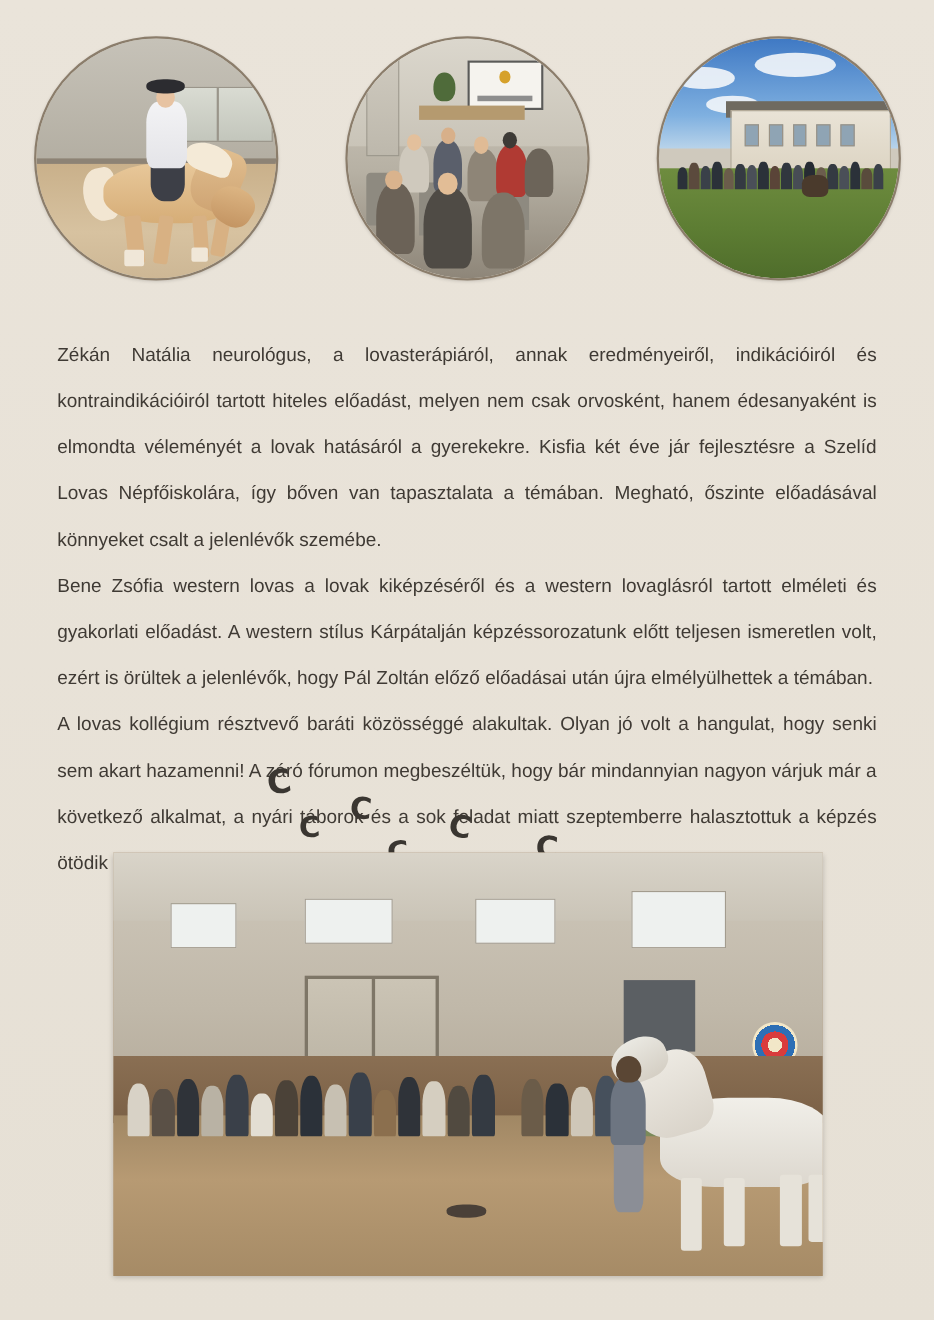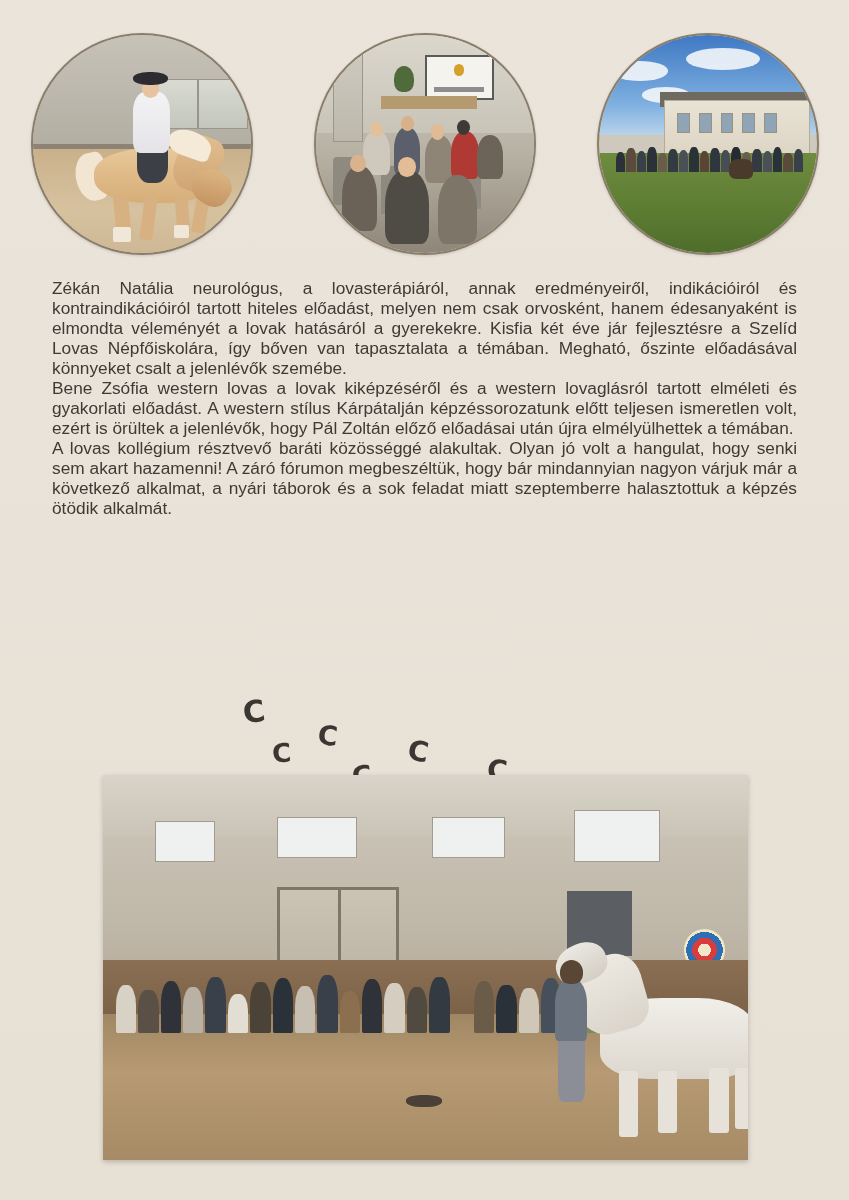--- a/index.html
+++ b/index.html
@@ -182,24 +182,24 @@
     position:absolute; left:8%; right:6%; top:50%; height:13%;
     display:flex; gap:1px; align-items:flex-end;
   }
   .p3-p { flex:1; background:#2f3640; border-radius:40% 40% 0 0; }
 
   
   .body-text {
     position: absolute;
     left: 52px;
     right: 52px;
-    top: 278px;
+    top: 301px;
     color: #3f3a34;
     font-size: 17.3px;
-    line-height: 20px;
+    line-height: 42px;
     text-align: justify;
   }
   .body-text p {
     margin: 0;
   }
 
   
   .glyph-layer {
     position: absolute;
     left: 0; top: 0;

